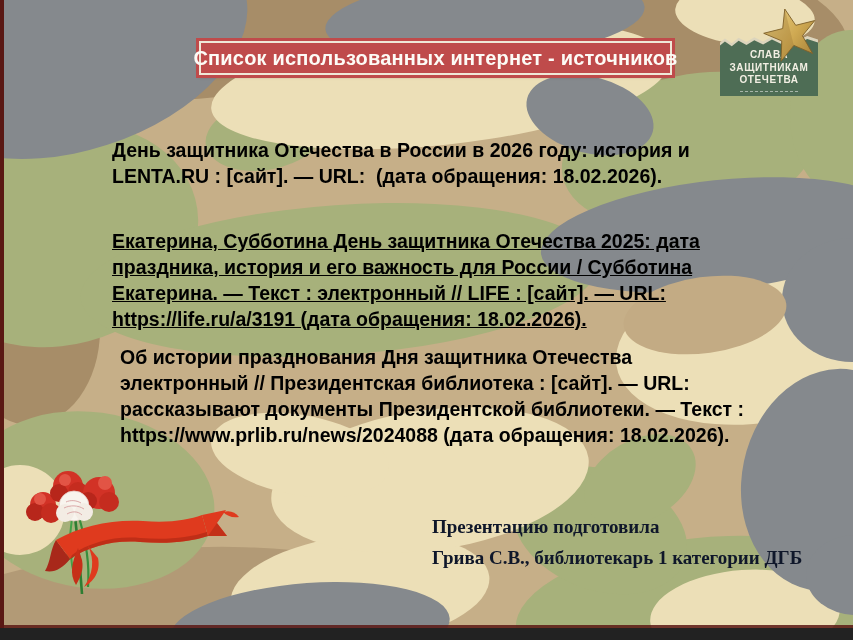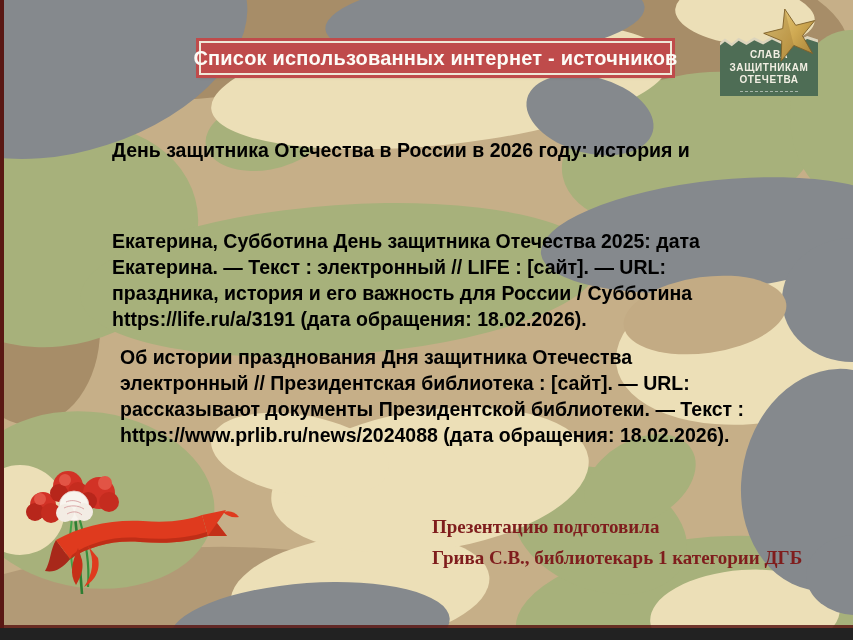--- a/index.html
+++ b/index.html
@@ -33,31 +33,31 @@
   .badge-body span{
     color:#f2efe3; font-weight:bold; font-size:10px; line-height:12.5px;
     letter-spacing:.6px; white-space:nowrap;
   }
   .badge-stitch{ width:58px; height:0; border-bottom:1px dashed rgba(255,255,255,.5); margin-top:4px; }
   .badge-star { position:absolute; right:2px; top:0; }
 
   .sources { position:absolute; left:0; top:0; }
   .src-para { position:absolute; }
   .p1 { left:112px; top:137px; }
-  .p2 { left:112px; top:228px; }
+  .p2 { left:112px; top:228px;text-decoration:underline; }
   .p3 { left:120px; top:344px; }
   .src-line{
     display:block; white-space:pre; color:#000000; font-weight:bold;
     font-size:19.5px; line-height:26px;
   }
 
   .credit { position:absolute; left:432px; top:511px; }
   .credit div{
     font-family:"Liberation Serif", serif; font-weight:bold; font-size:19px;
-    line-height:31px; color:#7f1d1d; white-space:nowrap;
+    line-height:31px; color:#0f172a; white-space:nowrap;
   }
 
   .flowers { position:absolute; left:18px; top:462px; }
 </style>
 </head>
 <body>
 
 <div class="slide">
 
   <svg class="camo" width="853" height="640" viewBox="0 0 853 640" xmlns="http://www.w3.org/2000/svg">
@@ -126,25 +126,26 @@
       <g transform="rotate(-14 50 50)">
         <polygon points="50,4 62,37 97,37 69,58 79,93 50,71 21,93 31,58 3,37 38,37" fill="url(#goldg)" stroke="#7d5f2a" stroke-width="1.5"></polygon>
         <polygon points="50,4 50,71 21,93 31,58 3,37 38,37" fill="#8f6b2f" opacity="0.28"></polygon>
       </g>
     </svg>
   </div>
 
   <div class="sources">
     <div class="src-para p1">
       <span class="src-line">День защитника Отечества в России в 2026 году: история и</span>
+      <span class="src-line">LENTA.RU : [сайт]. — URL:  (дата обращения: 18.02.2026).</span>
     </div>
     <div class="src-para p2">
       <span class="src-line">Екатерина, Субботина День защитника Отечества 2025: дата</span>
+      <span class="src-line">праздника, история и его важность для России / Субботина</span>
       <span class="src-line">Екатерина. — Текст : электронный // LIFE : [сайт]. — URL:</span>
-      <span class="src-line">праздника, история и его важность для России / Субботина</span>
       <span class="src-line">https://life.ru/a/3191 (дата обращения: 18.02.2026).</span>
     </div>
     <div class="src-para p3">
       <span class="src-line">Об истории празднования Дня защитника Отечества</span>
       <span class="src-line">электронный // Президентская библиотека : [сайт]. — URL:</span>
       <span class="src-line">рассказывают документы Президентской библиотеки. — Текст :</span>
       <span class="src-line">https://www.prlib.ru/news/2024088 (дата обращения: 18.02.2026).</span>
     </div>
   </div>
 

